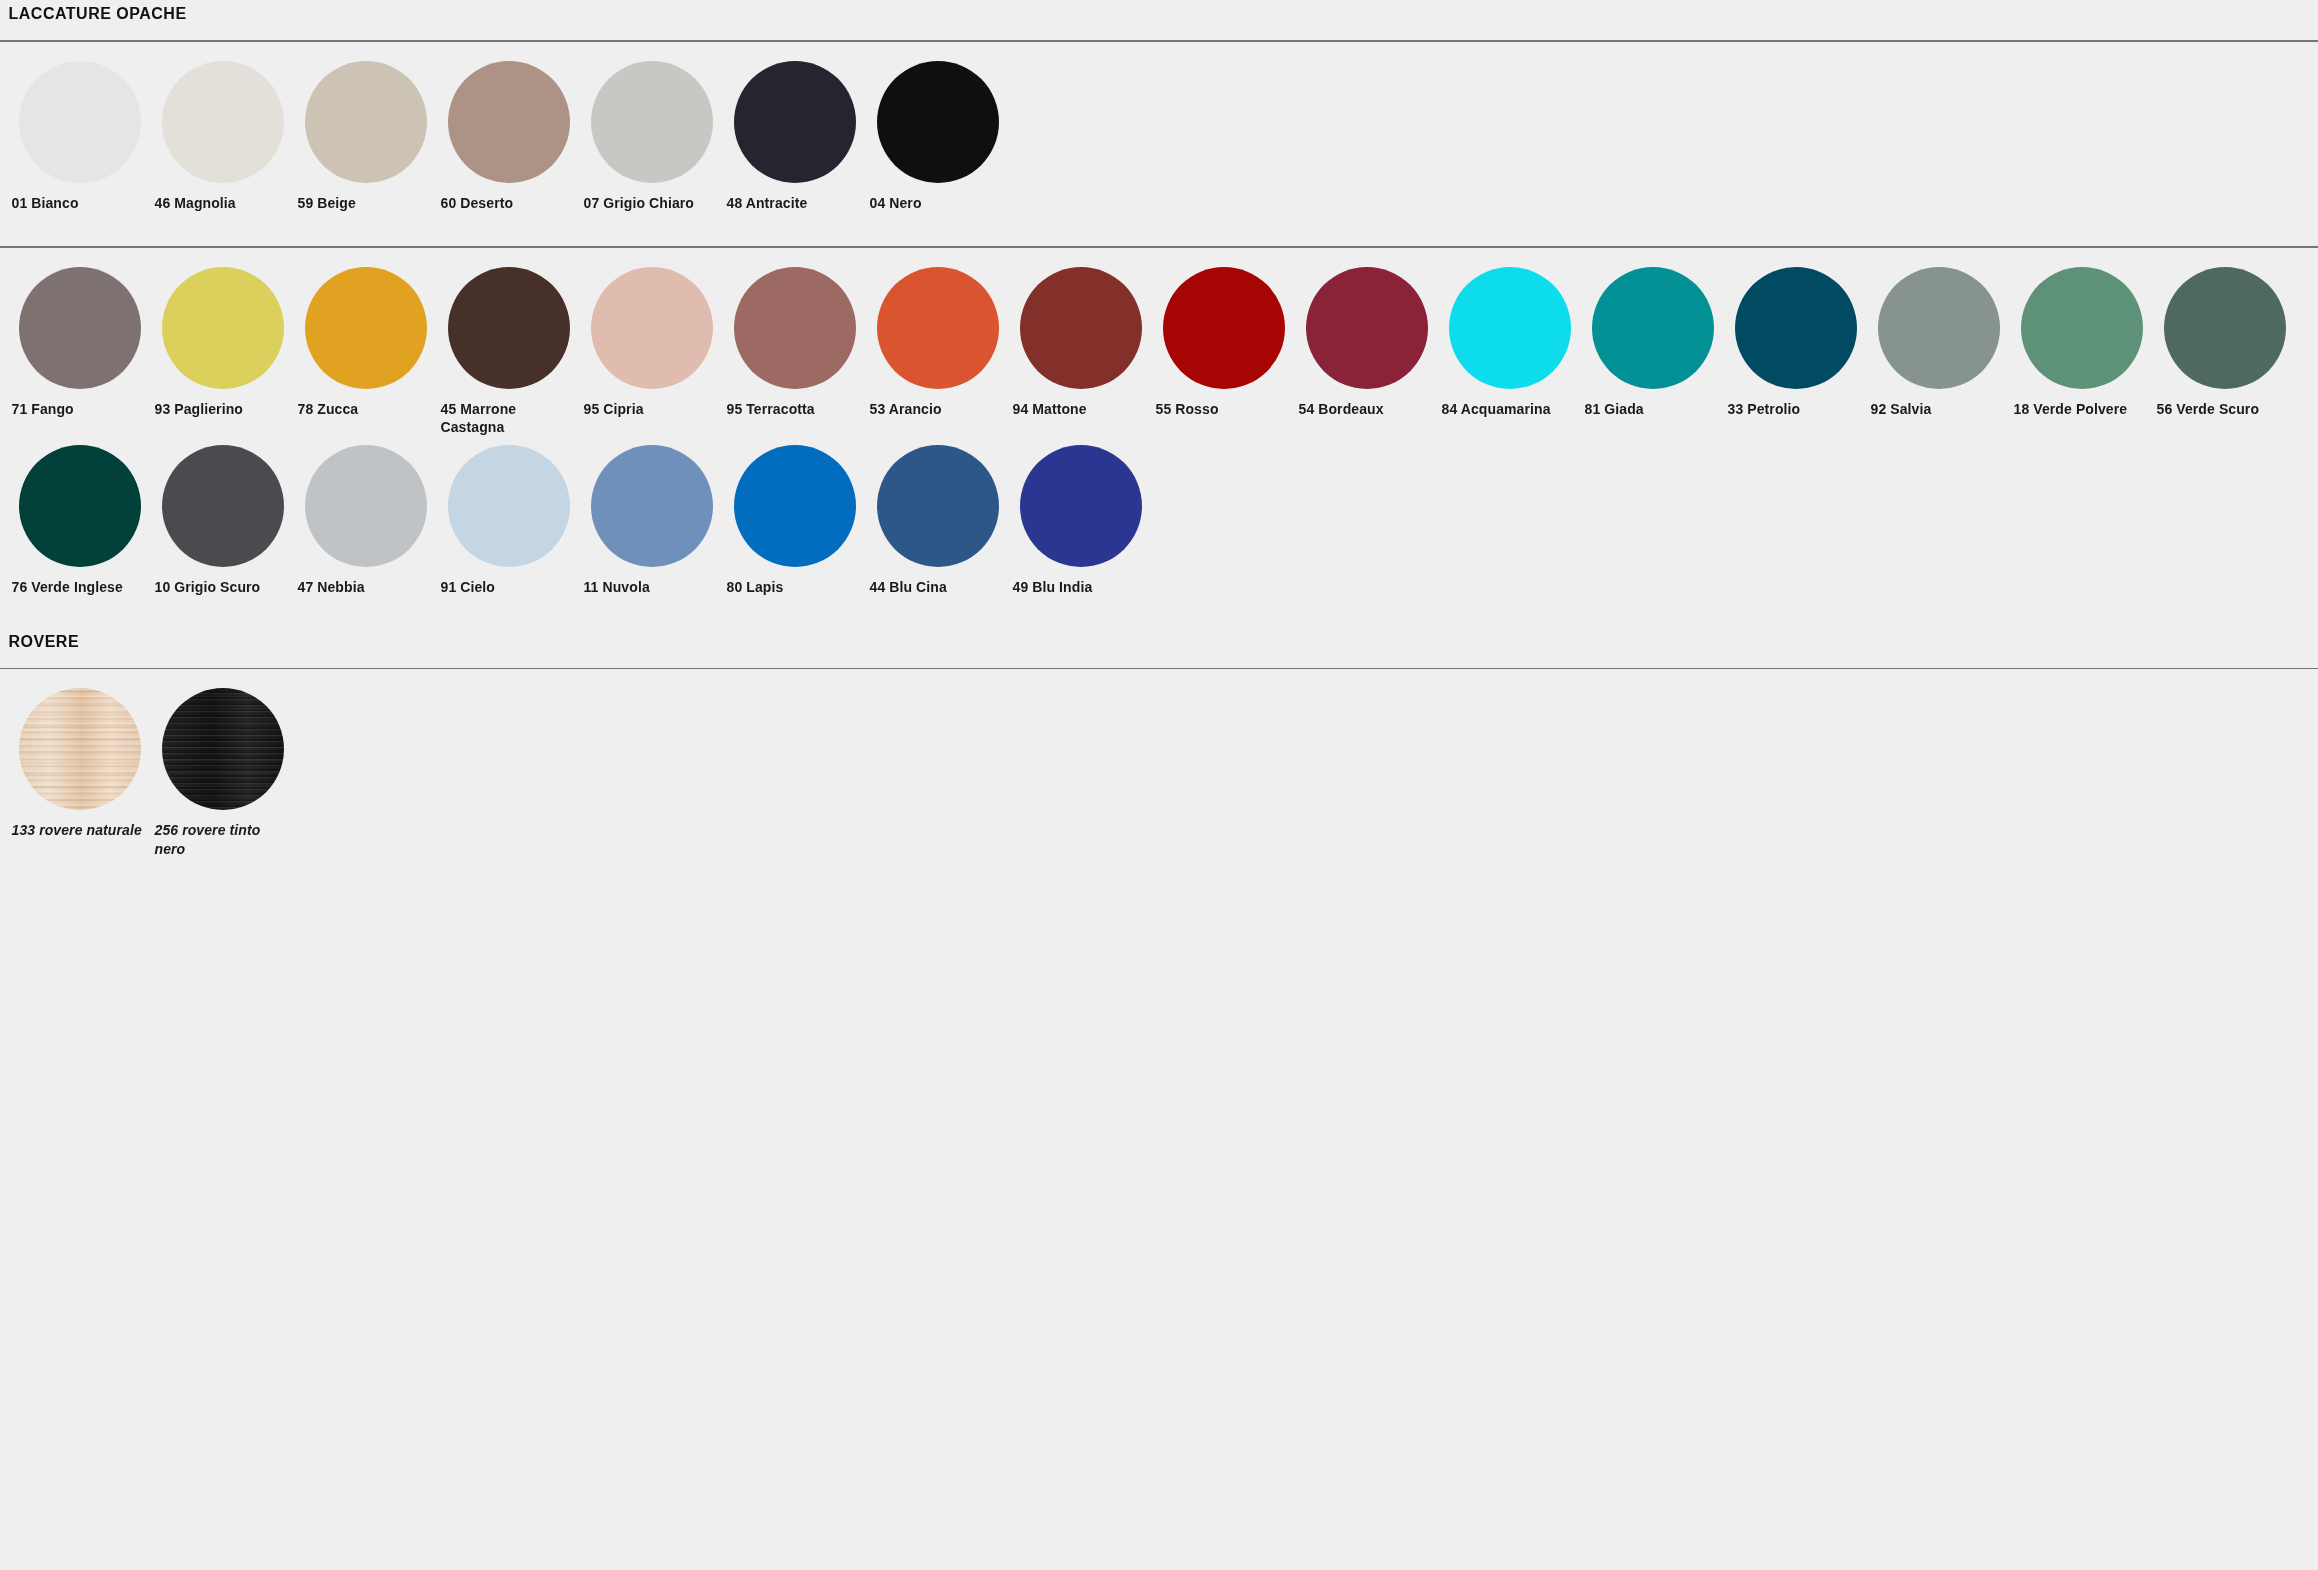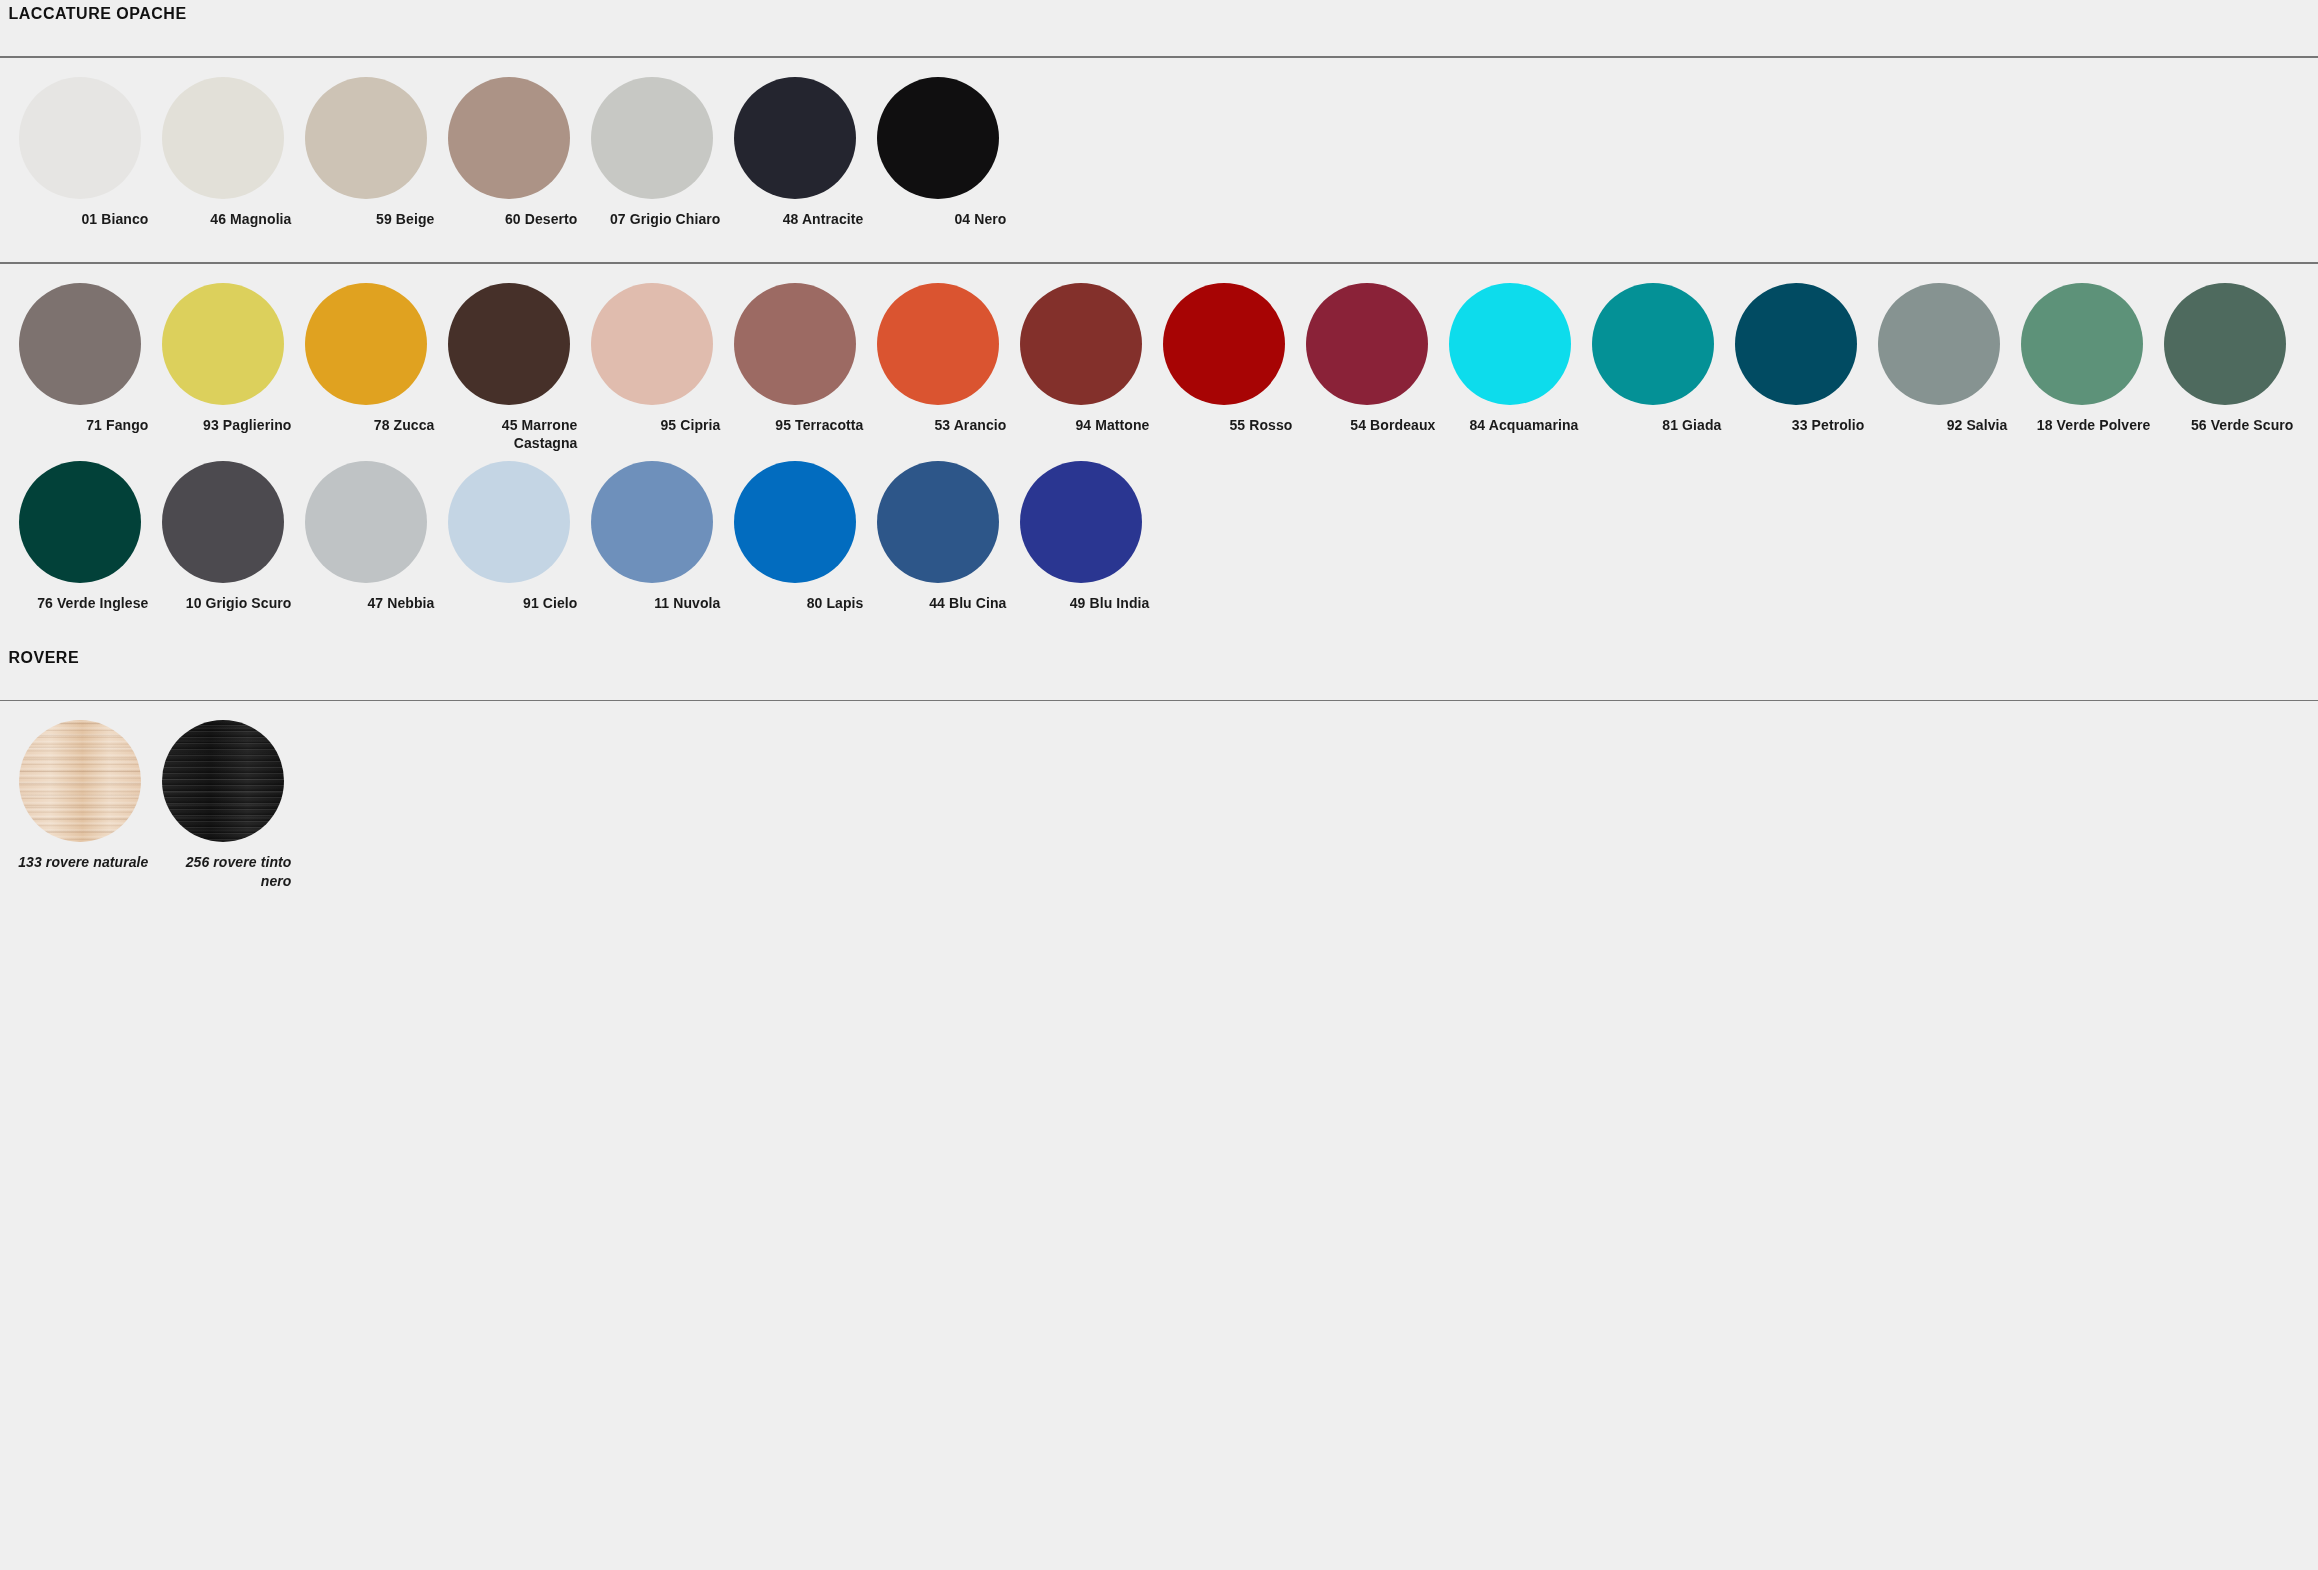--- a/index.html
+++ b/index.html
@@ -15,21 +15,21 @@
     min-height: 1571px;
     position: relative;
     overflow-x: hidden;
   }
 
   .page { width: 2319px; padding: 0 0 0 0; }
 
   
   .section { width: 100%; }
   .section-head {
-    height: 56px;
+    height: 40px;
     display: flex;
     align-items: flex-start;
     padding-left: 8.5px;
     padding-top: 5.1px;
   }
   .section-title {
     font-size: 16px;
     font-weight: bold;
     letter-spacing: 0.5px;
     color: #111111;
@@ -73,21 +73,21 @@
     border-radius: 50%;
     background-repeat: no-repeat;
     background-size: cover;
     background-position: center;
   }
   .caption {
     margin-top: 11px;
     font-size: 14px;
     font-weight: bold;
     color: #1a1a1a;
-    text-align: right;
+    text-align: left;
     line-height: 1.32;
     letter-spacing: 0.1px;
     width: 137px;
     word-wrap: break-word;
   }
 
   .block-pad-1 { padding-bottom: 34px; }
   .block-pad-2 { padding-bottom: 31px; }
   .block-pad-3 { padding-bottom: 32px; }
   .block-pad-4 { padding-bottom: 8.5px; font-style: italic; }

